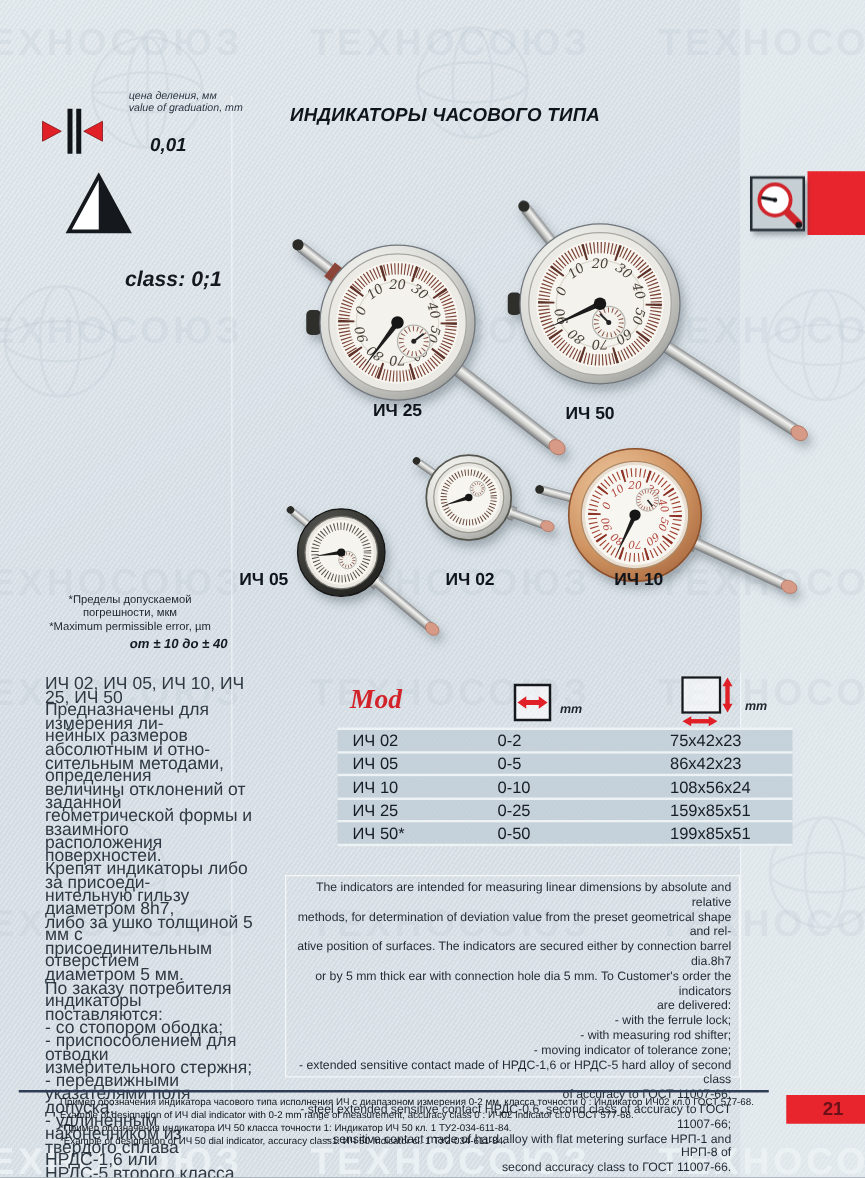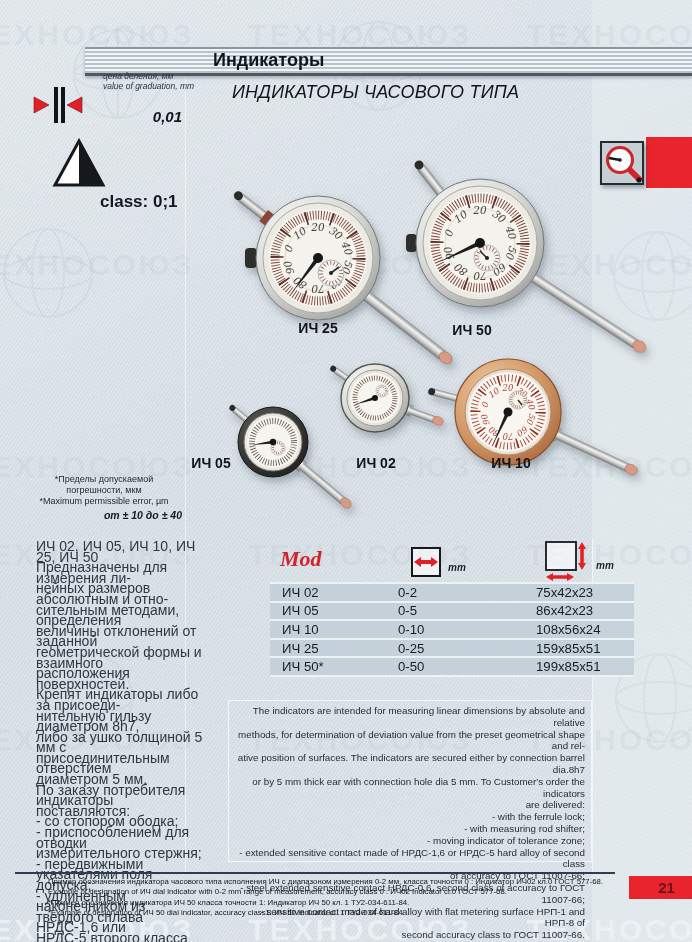--- a/index.html
+++ b/index.html
@@ -16,29 +16,29 @@
   
   .hbar{position:absolute;left:85px;top:47px;width:607px;height:24px;z-index:2;
         background:repeating-linear-gradient(180deg,#f3f6f8 0 2px,#b7c2c9 2px 4px);
         border-top:2px solid #8b98a0;border-bottom:3px solid #4e5a63;box-sizing:content-box;
         box-shadow:0 2px 3px rgba(60,75,85,.35);}
   .hbar span{position:absolute;left:128px;top:1px;font-size:18px;font-weight:bold;color:#11161e;}
   
   .grad-icon{position:absolute;left:33px;top:85px;z-index:2;}
   .grad-txt{position:absolute;left:88px;top:71px;width:100px;z-index:2;font-style:italic;
             font-size:8.5px;line-height:10px;color:#2a3440;white-space:pre-line;margin-left:15px;}
-  .grad-val{position:absolute;left:120px;top:108px;width:62px;text-align:right;z-index:2;
+  .grad-val{position:absolute;left:120px;top:108px;width:62px;text-align:left;z-index:2;
             font-size:15px;font-weight:bold;font-style:italic;color:#12171d;}
   .tri-icon{position:absolute;left:52px;top:138px;z-index:2;}
-  .class-lbl{position:absolute;left:100px;top:192px;width:92px;z-index:2;
-             font-size:17px;font-weight:bold;color:#15191f;}
+  .class-lbl{position:absolute;left:100px;top:214px;width:92px;z-index:2;
+             font-size:17px;font-weight:bold;font-style:italic;color:#15191f;}
   .vline{position:absolute;width:1px;background:rgba(255,255,255,.55);z-index:1;}
   
-  .title{position:absolute;left:232px;top:82px;z-index:2;font-weight:normal;font-style:italic;
-         font-size:18px;line-height:21px;color:#0f141a;letter-spacing:.2px;}
+  .title{position:absolute;left:232px;top:82px;z-index:2;font-weight:bold;font-style:italic;
+         font-size:15px;line-height:21px;color:#0f141a;letter-spacing:.2px;}
   
   .mag-box{position:absolute;left:600px;top:141px;width:44px;height:44px;z-index:3;
            background:#c6cfd4;border:2px solid #232b33;box-sizing:border-box;box-shadow:2px 3px 4px rgba(50,60,70,.4);}
   .red-tab{position:absolute;left:646px;top:137px;width:46px;height:51px;background:#e8252d;z-index:2;}
   
   .photos{position:absolute;left:185px;top:160px;z-index:2;}
   .plabel{position:absolute;z-index:3;font-size:14px;font-weight:bold;color:#10151b;text-align:center;}
   
   .err-note{position:absolute;left:18px;top:474px;width:172px;z-index:2;font-weight:normal;
             font-size:9px;line-height:11px;color:#1c242c;white-space:pre-line;text-align:center;}
@@ -123,23 +123,20 @@
       </g>
     </svg>
   <svg class="globe" style="left:612px;top:650px" width="96" height="96" viewBox="0 0 96 96">
       <g stroke="#9fb0bd" fill="none" stroke-width="2">
         <circle cx="48" cy="48" r="44"></circle>
         <ellipse cx="48" cy="48" rx="44" ry="16"></ellipse>
         <ellipse cx="48" cy="48" rx="16" ry="44"></ellipse>
       </g>
     </svg>
 
-  <div class="hbar">
-    <span>Индикаторы</span>
-  </div>
 
   <svg class="grad-icon" width="50" height="40" viewBox="0 0 50 40">
     <polygon points="1,12 16,20 1,28" fill="#e01f26" stroke="#7a1016" stroke-width="0.6"></polygon>
     <rect x="21" y="2" width="4" height="36" fill="#101418"></rect>
     <rect x="28" y="2" width="4" height="36" fill="#101418"></rect>
     <polygon points="49,12 34,20 49,28" fill="#e01f26" stroke="#7a1016" stroke-width="0.6"></polygon>
   </svg>
   <div class="grad-txt">цена деления, мм
 value of graduation, mm</div>
   <div class="grad-val">0,01</div>

